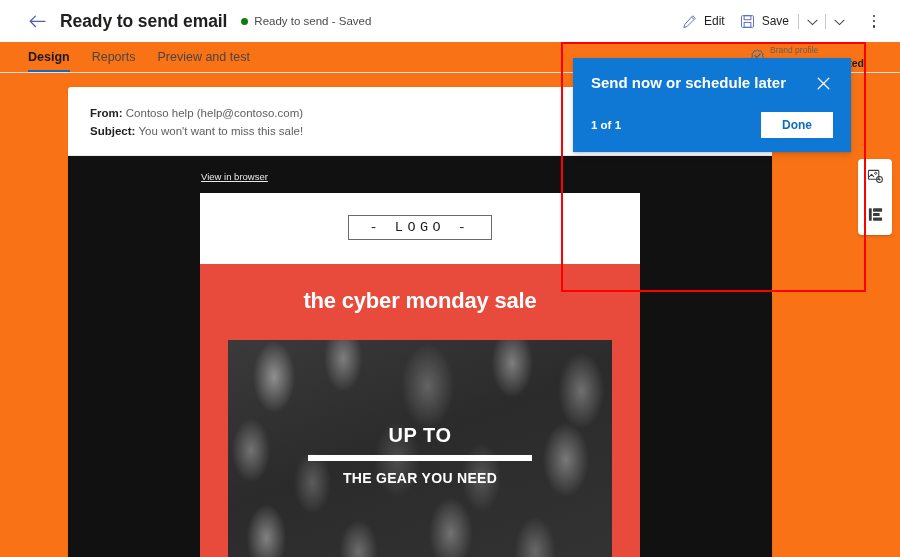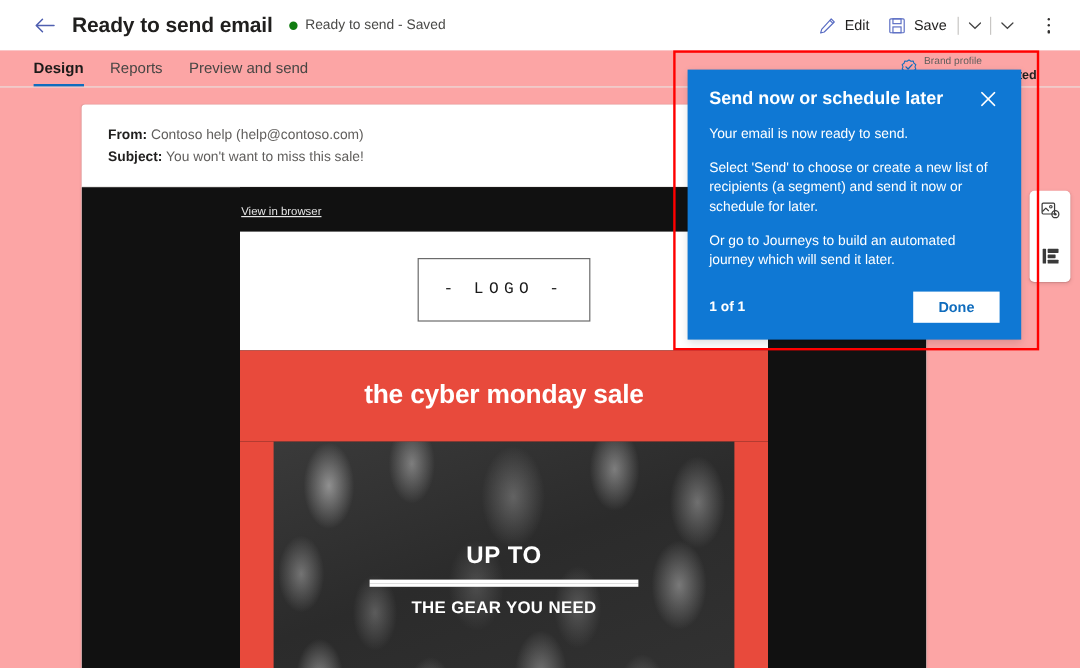--- a/index.html
+++ b/index.html
@@ -97,21 +97,21 @@
   }
   .overflow-dots i {
     width: 2.5px; height: 2.5px; border-radius: 50%;
     background: #323130; display: block;
   }
 
   
   .tabstrip {
     position: absolute; top: 42px; left: 0;
     width: 900px; height: 31px;
-    background: #fca5a5;
+    background: #f97316;
     border-bottom: 1px solid #e6e4e2;
     display: flex; align-items: flex-end;
     padding-left: 28px;
   }
   .tab {
     position: relative;
     height: 30px;
     display: flex; align-items: center;
     margin-right: 22px;
     cursor: pointer;
@@ -174,21 +174,21 @@
     width: 26px; height: 24px;
     display: flex; align-items: center; justify-content: center;
     cursor: pointer; border-radius: 2px;
   }
 
   
   .canvas {
     position: absolute;
     top: 73px; left: 0;
     width: 900px; height: 484px;
-    background: #fca5a5;
+    background: #f97316;
     overflow: hidden;
   }
   .email-card {
     position: absolute;
     left: 68px; top: 14px;
     width: 704px;
     min-height: 470px;
     background: #ffffff;
     border-radius: 3px;
     box-shadow: 0 0.8px 2.4px rgba(0,0,0,0.08), 0 0.2px 0.6px rgba(0,0,0,0.08);
@@ -230,21 +230,21 @@
     cursor: pointer;
     margin-left: 1px;
   }
   .logo-band {
     background: #ffffff;
     padding: 22px 0 24px 0;
     display: flex; align-items: center; justify-content: center;
   }
   .logo-box {
     border: 1.2px solid #6b6b6b;
-    padding: 18px 21px;
+    padding: 4px 21px;
     font-size: 13.5px;
     letter-spacing: 4.5px;
     color: #1a1a1a;
     font-family: "Liberation Mono", monospace;
     white-space: nowrap;
   }
   .red-band {
     background: #E84A3C;
     padding: 24px 0 26px 0;
     text-align: center;
@@ -453,21 +453,21 @@
   </div>
 
   <div class="tabstrip">
     <div class="tab active">
       <span>Design</span>
     </div>
     <div class="tab">
       <span>Reports</span>
     </div>
     <div class="tab">
-      <span>Preview and send</span>
+      <span>Preview and test</span>
     </div>
   </div>
 
   <div class="canvas">
 
     <div class="email-card">
 
       <div class="meta">
         <div class="meta-row">
           <b>From:</b>
@@ -551,25 +551,20 @@
     <div class="cm-head">
       <div class="cm-title">Send now or schedule later</div>
       <div class="cm-close">
         <span>
           <svg width="13" height="13" viewBox="0 0 13 13" fill="none">
             <path d="M1.2 1.2 L11.8 11.8 M11.8 1.2 L1.2 11.8" stroke="#ffffff" stroke-width="1.25" stroke-linecap="round"></path>
           </svg>
         </span>
       </div>
     </div>
-    <div class="cm-body">
-      <p class="cm-p">Your email is now ready to send.</p>
-      <p class="cm-p">Select 'Send' to choose or create a new list of recipients (a segment) and send it now or schedule for later.</p>
-      <p class="cm-p">Or go to Journeys to build an automated journey which will send it later.</p>
-    </div>
     <div class="cm-foot">
       <span class="cm-count">1 of 1</span>
       <button class="cm-done">Done</button>
     </div>
   </div>
 
   <div class="annot-rect"></div>
 
 </div>
 

